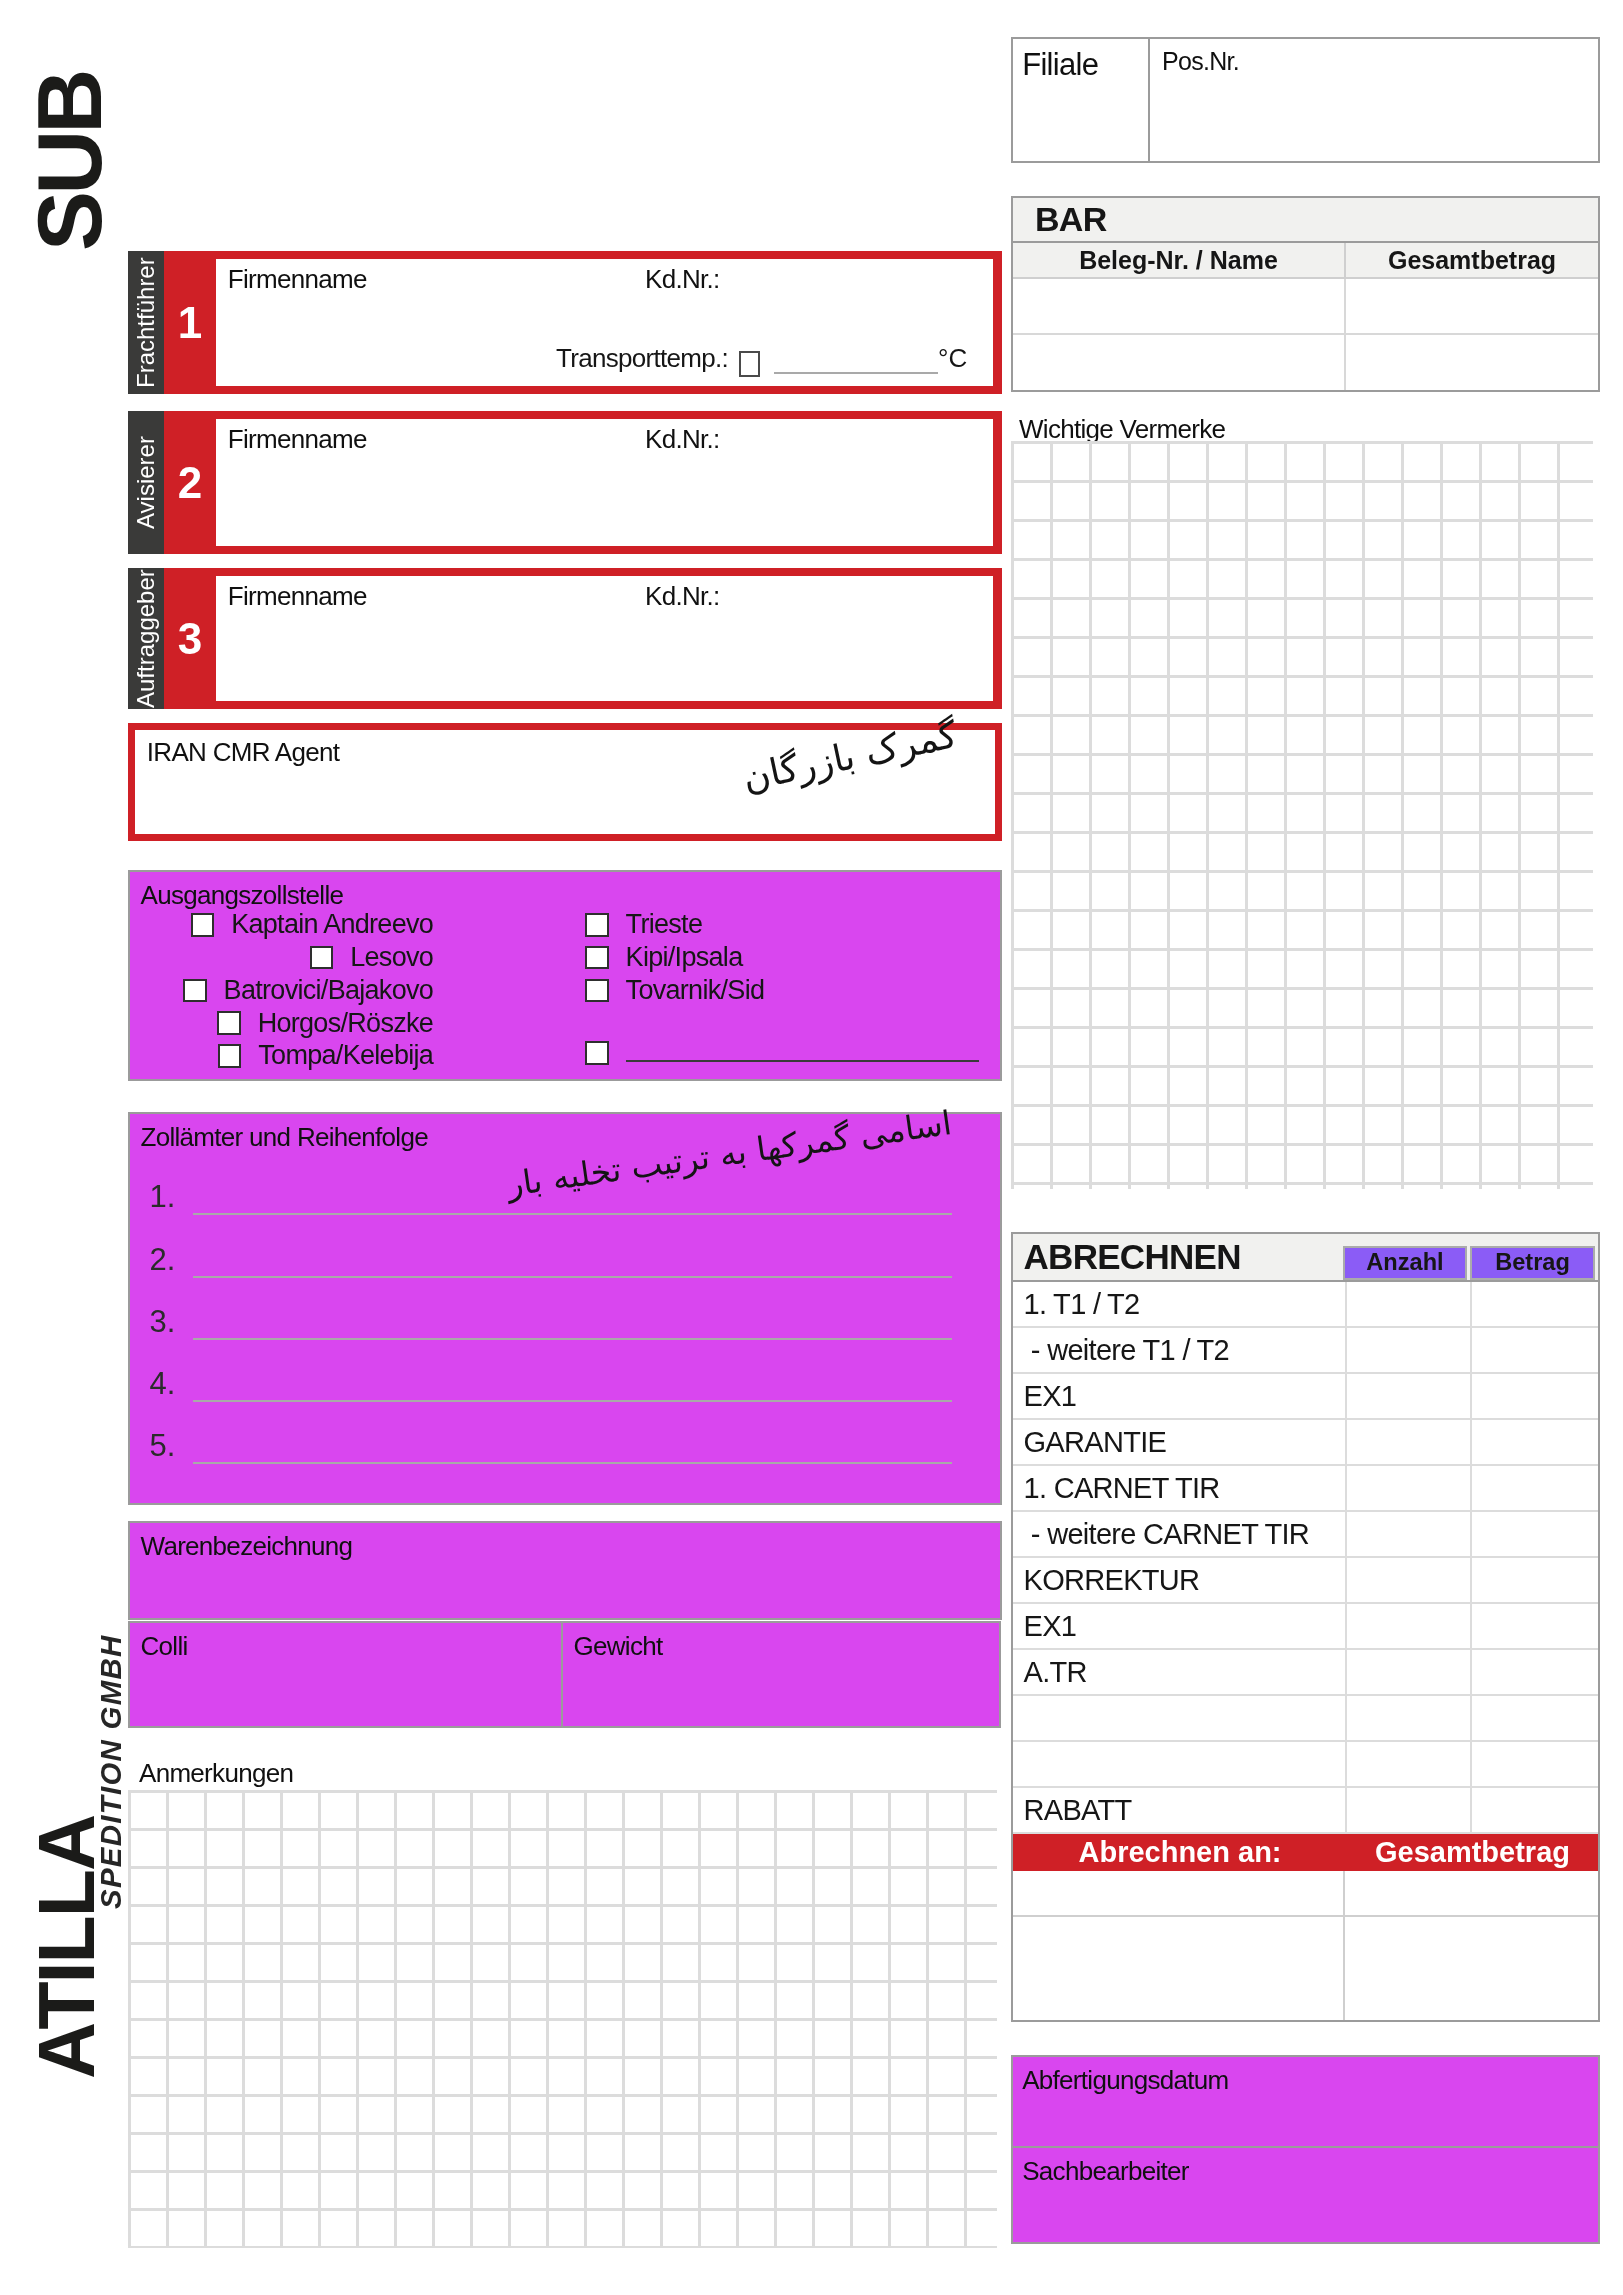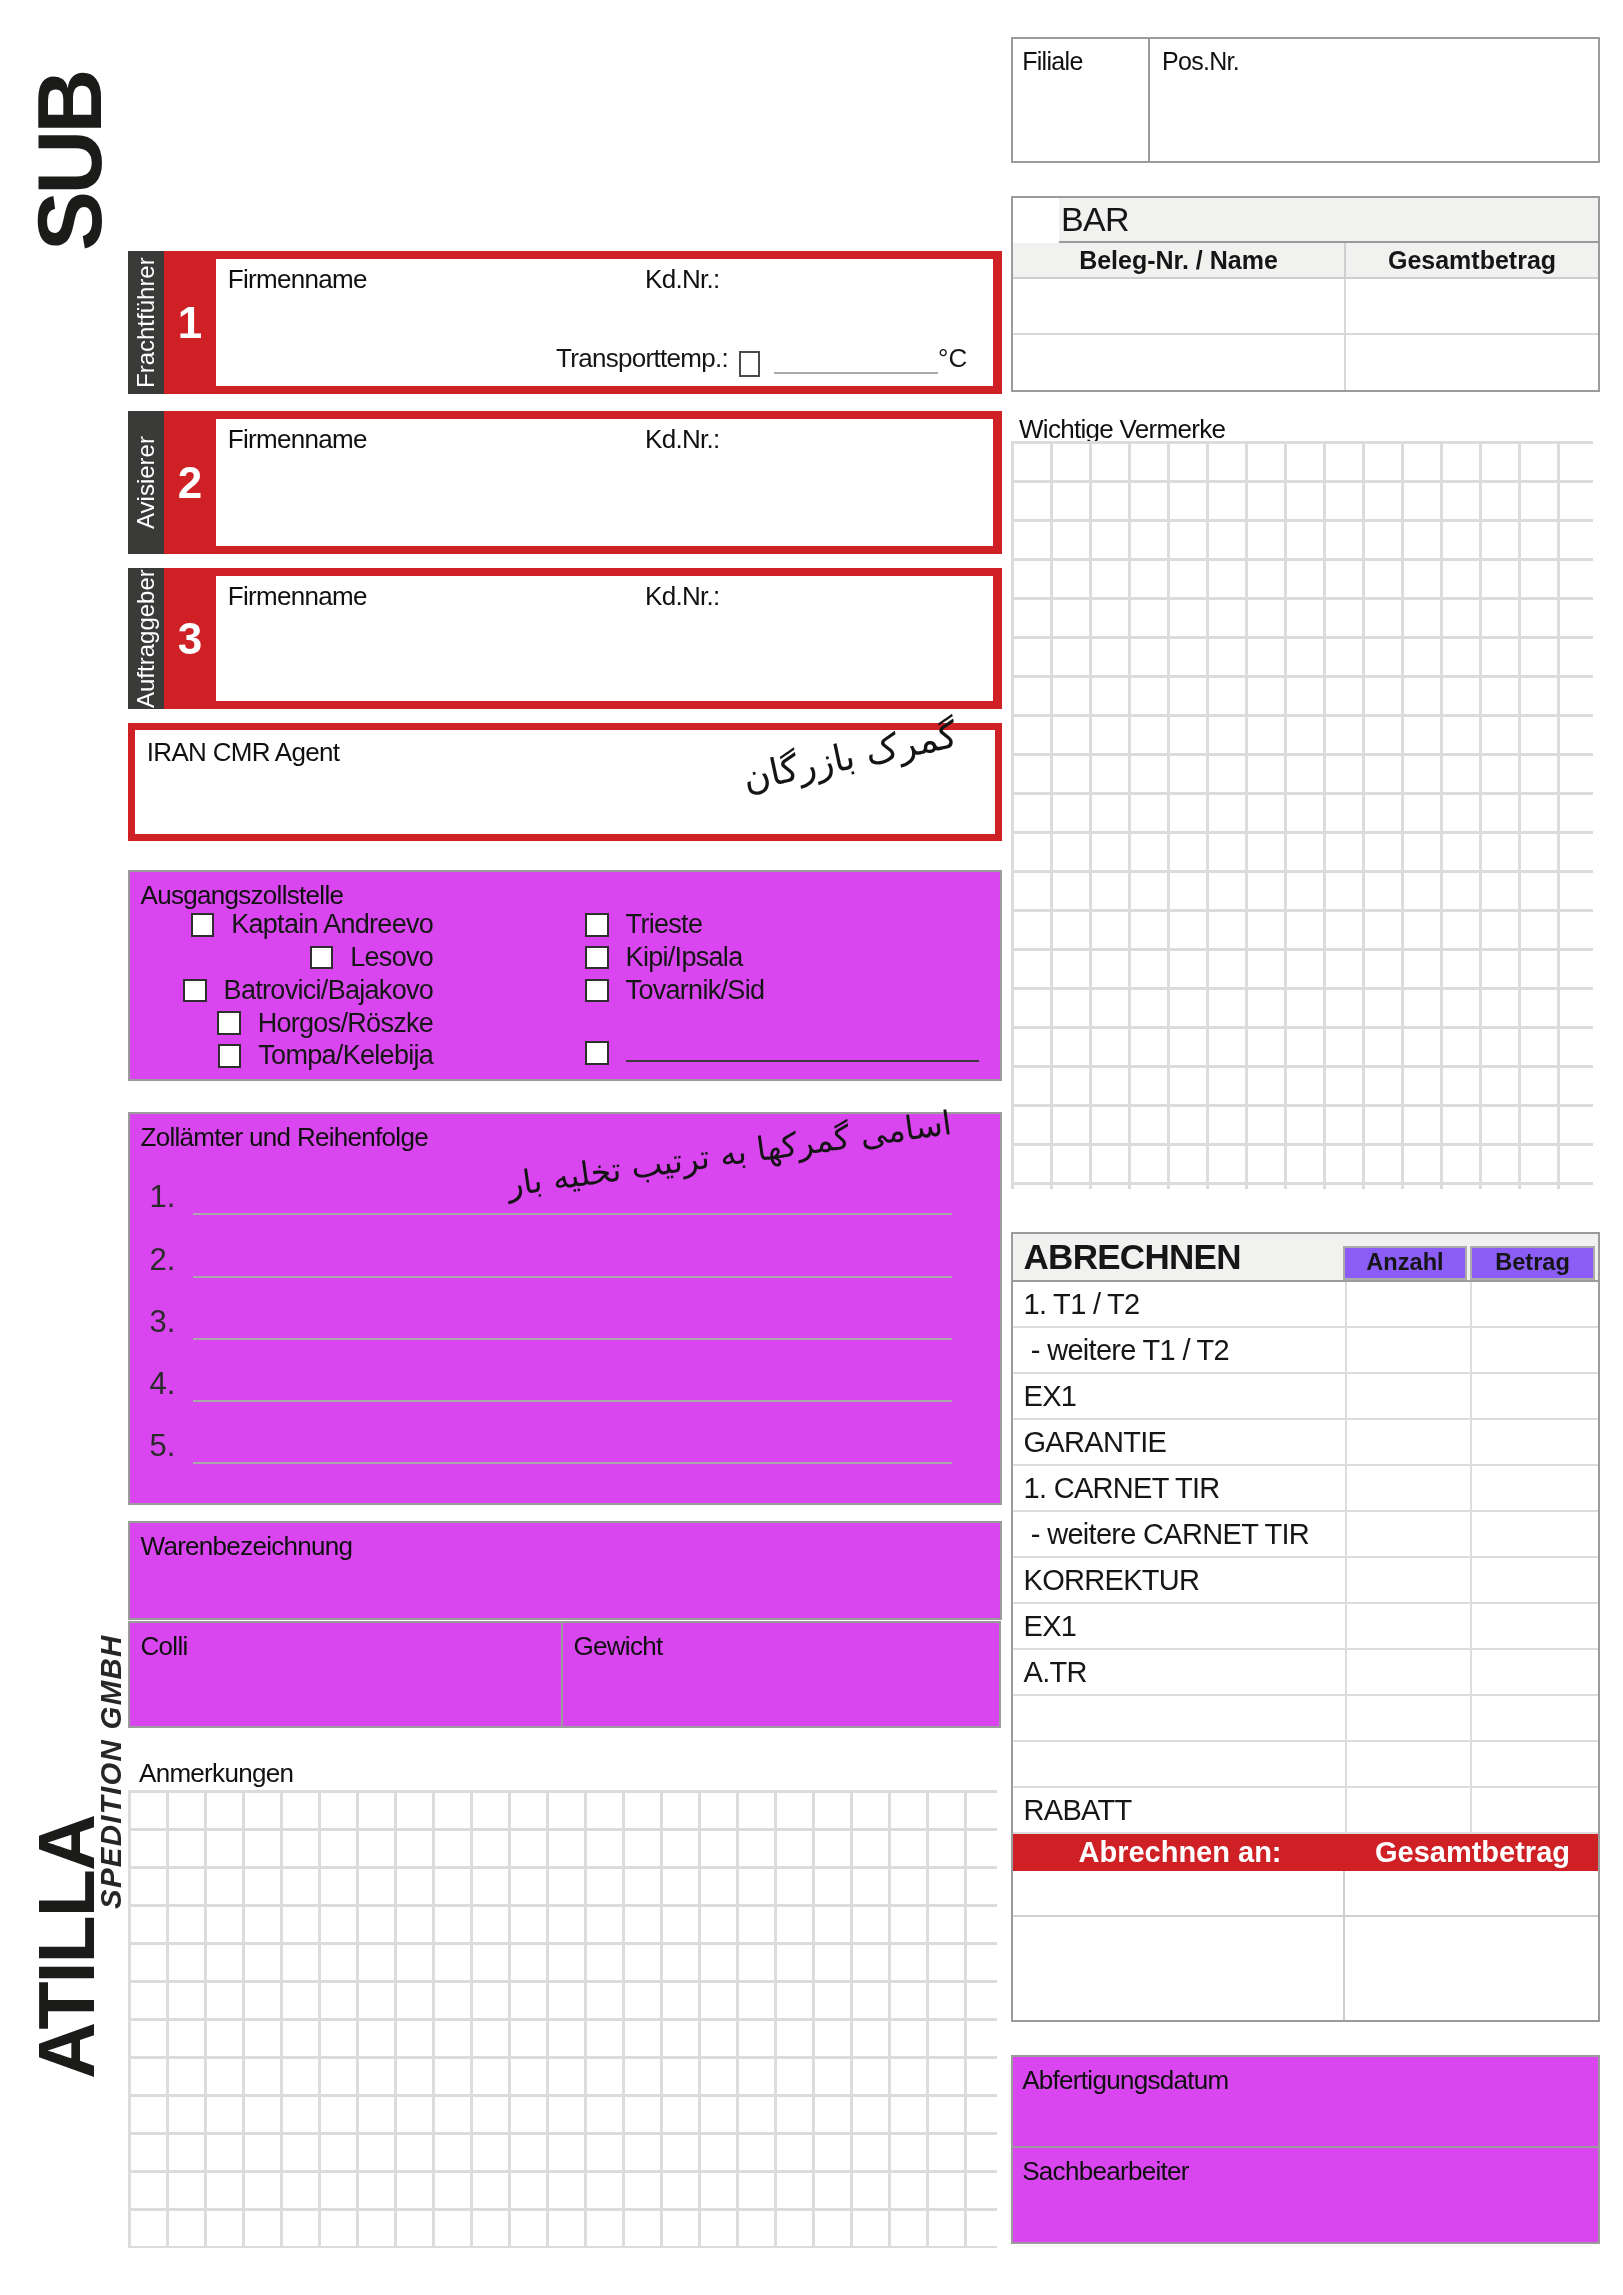--- a/index.html
+++ b/index.html
@@ -30,22 +30,22 @@
 
   
   .branchbox{position:absolute;left:1011px;top:37px;width:589px;height:126px;
              background:#fff;border:2px solid #9b9b9b;}
   .branch-div{position:absolute;left:135px;top:0;bottom:0;border-left:2px solid #9b9b9b;}
 
   
   .barbox{position:absolute;left:1011px;top:196px;width:589px;height:196px;
           border:2px solid #9b9b9b;background:#fff;display:flex;flex-direction:column;}
   .bar-head{height:45px;background:#f1f1ef;border-bottom:2px solid #9b9b9b;
-            display:flex;align-items:center;padding-left:2px;
-            font-weight:normal;font-size:34px;letter-spacing:-0.7px;margin-left:46px;}
+            display:flex;align-items:center;padding-left:22px;
+            font-weight:bold;font-size:34px;letter-spacing:-0.7px;}
   .bar-cols{height:36px;background:#f1f1ef;border-bottom:2px solid #cfcfcf;display:flex;}
   .bar-cols .c1{flex:0 0 333px;border-right:2px solid #cfcfcf;display:flex;align-items:center;
             justify-content:center;font-weight:bold;font-size:25px;}
   .bar-cols .c2{flex:1;display:flex;align-items:center;justify-content:center;
             font-weight:bold;font-size:25px;}
   .bar-row{height:56px;border-bottom:2px solid #d8d8d8;display:flex;}
   .bar-row:last-child{border-bottom:none;flex:1;}
   .bar-row .c1{flex:0 0 333px;border-right:2px solid #d8d8d8;}
   .bar-row .c2{flex:1;}
 
@@ -118,21 +118,21 @@
 
 <div class="page">
 
   <div class="sub-logo vtext">SUB</div>
   <div class="atilla-logo vtext">ATILLA</div>
   <div class="sped-logo vtext">SPEDITION GMBH</div>
 
 
   <div class="branchbox">
     <div class="branch-div"></div>
-    <span class="lbl" style="left:9.2px;top:7.9px;font-size:25px;">Filiale</span>
+    <span class="lbl" style="left:9.2px;top:7.9px;font-size:31px;">Filiale</span>
     <span class="lbl" style="left:149px;top:7.9px;font-size:25px;">Pos.Nr.</span>
   </div>
 
   <div class="barbox">
     <div class="bar-head">BAR</div>
     <div class="bar-cols">
       <div class="c1">Beleg-Nr. / Name</div>
       <div class="c2">Gesamtbetrag</div>
     </div>
     <div class="bar-row">

